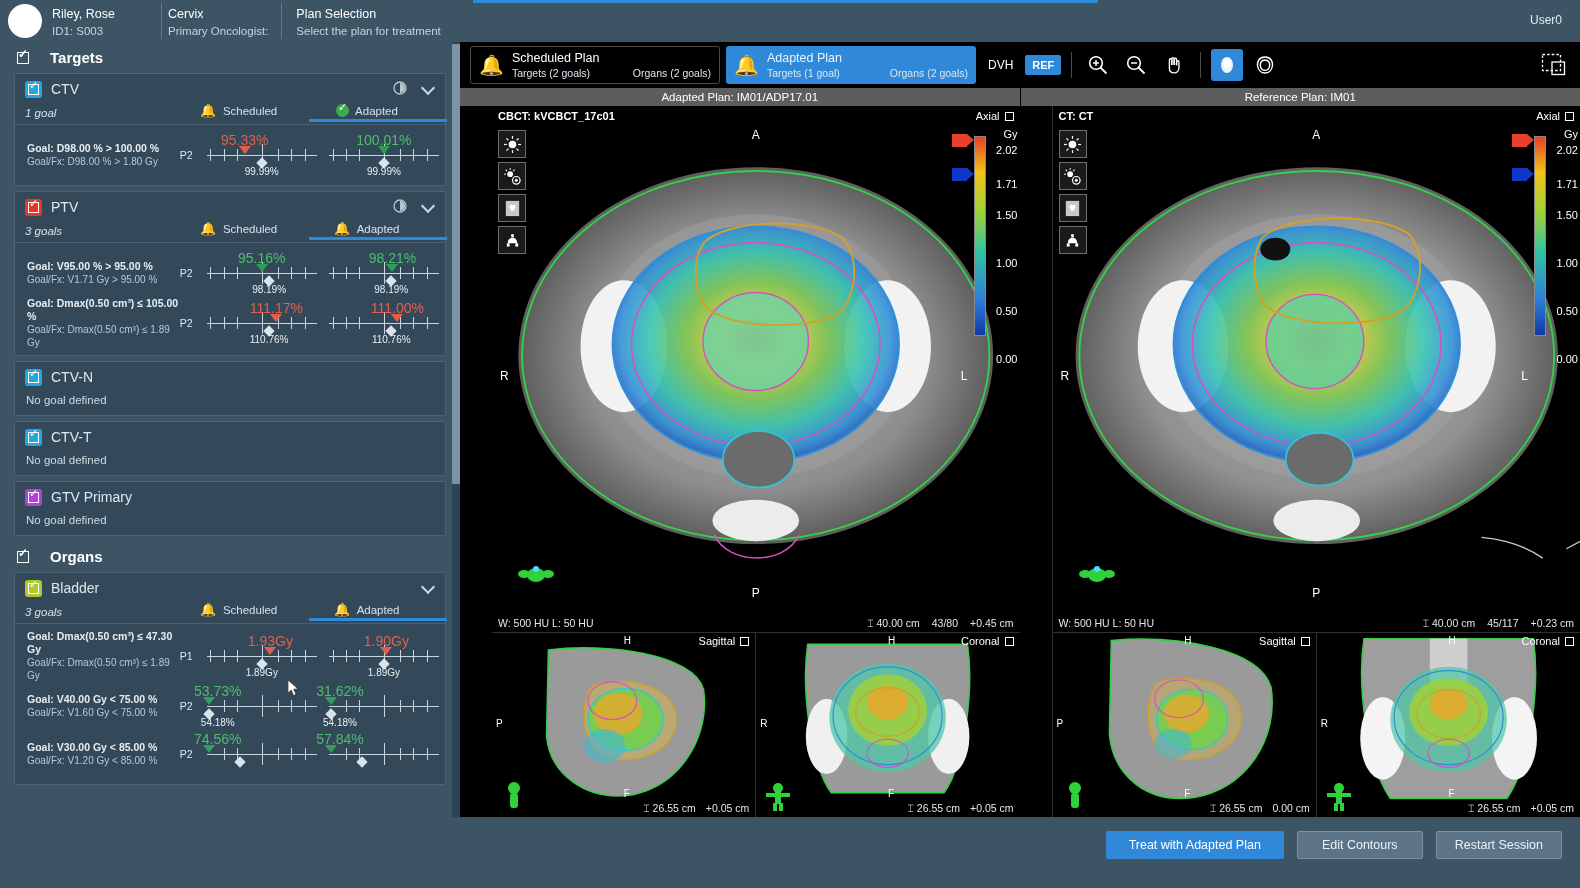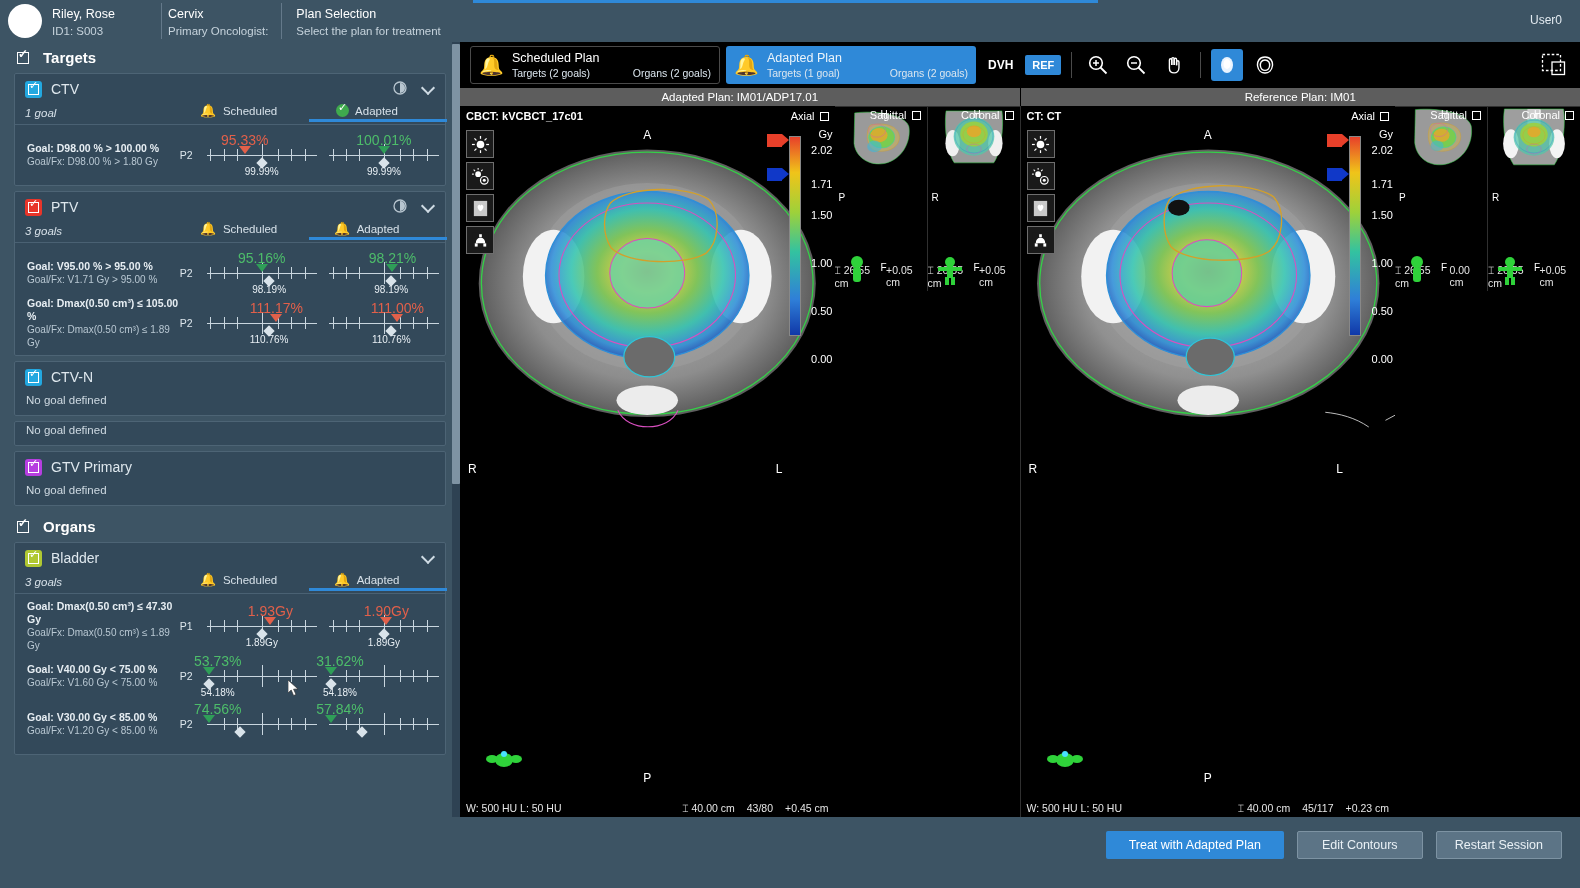--- a/index.html
+++ b/index.html
@@ -22,21 +22,21 @@
   .hseg.s2 { min-width:118px; padding-left:6px;}
   .hseg.s3 { padding-left:14px;}
   .user { position:absolute; right:18px; top:13px; font-size:12px; color:#e2eaf0;}
   .topbar-accent { position:absolute; left:473px; top:0; width:625px; height:3px; background:#2f89d8;}
 
   
   .body { flex:1; display:flex; min-height:0; }
 
   
   .left { width:460px; flex:0 0 460px; background:#3d5464; display:flex; flex-direction:column; overflow:hidden; position:relative;}
-  .grp-title { display:flex; align-items:center; gap:14px; padding:7px 12px 7px 17px; font-size:15px; font-weight:bold; color:#fff;}
+  .grp-title { display:flex; align-items:center; gap:21px; padding:7px 12px 7px 17px; font-size:15px; font-weight:bold; color:#fff;}
   .cb-sm { width:12px; height:12px; border:1.5px solid #fff; display:inline-block; position:relative; flex:0 0 12px;}
   .cb-sm::after { content:"✓"; position:absolute; left:0px; top:-5px; font-size:12px; color:#fff; line-height:12px;}
   .scroll-area { flex:1; overflow:hidden; position:relative; }
 
   .card { background:#33495a; border:1px solid #4d6475; margin:0 14px 5px 14px; border-radius:2px;}
   .card-head { display:flex; align-items:flex-start; padding:7px 9px 6px 10px; gap:9px;}
   .roi-cb { width:17px; height:17px; border-radius:3px; display:flex; align-items:center; justify-content:center; flex:0 0 17px;}
   .roi-cb span { width:11px; height:11px; border:1.4px solid #fff; display:block; position:relative;}
   .roi-cb span::after{content:"✓"; position:absolute; left:0; top:-5px; font-size:11px; line-height:11px; color:#fff;}
   .roi-name { font-size:14px; color:#dfe8ee; flex:1;}
@@ -82,33 +82,33 @@
   .right { flex:1; display:flex; flex-direction:column; background:#000; min-width:0;}
   .toolbar { height:46px; flex:0 0 46px; background:#000; display:flex; align-items:center; padding:0 10px; gap:6px;}
   .plan-tab { width:250px; height:38px; border-radius:3px; display:flex; align-items:center; padding:0 8px; gap:8px; cursor:default;}
   .plan-tab.sched { background:#000; border:1px solid #4a4a4a;}
   .plan-tab.adapt { background:#2f89d8;}
   .plan-tab .bellbig { font-size:20px; color:#f0a81e; line-height:1;}
   .plan-tab .ptxt { flex:1;}
   .plan-tab .pt-title { font-size:12.5px; color:#fff; line-height:15px;}
   .plan-tab .pt-sub { font-size:10.5px; color:#dbe6ef; display:flex; justify-content:space-between; line-height:14px;gap:24px;}
   .plan-tab.adapt .pt-title { color:#eaf3fa;}
-  .tb-label { font-size:12px; color:#fff; font-weight:bold; padding:0 6px;}
+  .tb-label { font-size:12px; color:#fff; font-weight:normal; padding:0 6px;}
   .tb-ref { background:#2f89d8; color:#fff; font-size:11px; font-weight:bold; padding:4px 7px; border-radius:2px;}
   .tb-btn { width:32px;height:32px;display:flex;align-items:center;justify-content:center;border-radius:3px;}
   .tb-btn.on { background:#2f89d8;}
   .tb-sep { width:1px; height:26px; background:#4a4a4a; margin:0 4px;}
   .tb-spacer { flex:1;}
 
   .plan-titles { height:18px; flex:0 0 18px; display:flex; background:#5d5d5d;}
   .plan-titles > div { flex:1; text-align:center; font-size:11.5px; color:#fff; line-height:18px;}
   .plan-titles > div + div { border-left:1px solid #000;}
 
   .views { flex:1; display:flex; min-height:0;}
-  .vcol { flex:1; display:flex; flex-direction:row; min-width:0; position:relative;}
+  .vcol { flex:1; display:flex; flex-direction:column; min-width:0; position:relative;margin-left:32px;}
   .vcol + .vcol { border-left:1px solid #303030;}
 
   .axial-pane { flex:1; position:relative; background:#000; overflow:hidden; min-height:0;}
   .pane-top { position:absolute; left:0; right:0; top:0; height:20px; display:flex; justify-content:space-between;
      align-items:center; padding:0 6px; font-size:11px; color:#fff; z-index:5;}
   .pane-top b { font-weight:bold;}
   .pane-top .right-lbl { display:flex; align-items:center; gap:5px;}
   .sq { width:9px;height:9px;border:1.3px solid #fff; display:inline-block;}
   .pane-bot { position:absolute; left:0; right:0; bottom:0; height:18px; display:flex; justify-content:space-between;
      align-items:center; padding:0 6px; font-size:10.5px; color:#e6e6e6; z-index:5; background:rgba(0,0,0,.35);}
@@ -345,20 +345,26 @@
           <div class="card-head">
             <span class="roi-cb" style="background:#23a8e0">
                 <span></span>
               </span>
             <span class="roi-name">CTV-N</span>
           </div>
           <div class="nogoal">No goal defined</div>
         </div>
 
         <div class="card">
+          <div class="card-head">
+            <span class="roi-cb" style="background:#23a8e0">
+                <span></span>
+              </span>
+            <span class="roi-name">CTV-T</span>
+          </div>
           <div class="nogoal">No goal defined</div>
         </div>
 
         <div class="card">
           <div class="card-head">
             <span class="roi-cb" style="background:#b63ee0">
                 <span></span>
               </span>
             <span class="roi-name">GTV Primary</span>
           </div>

